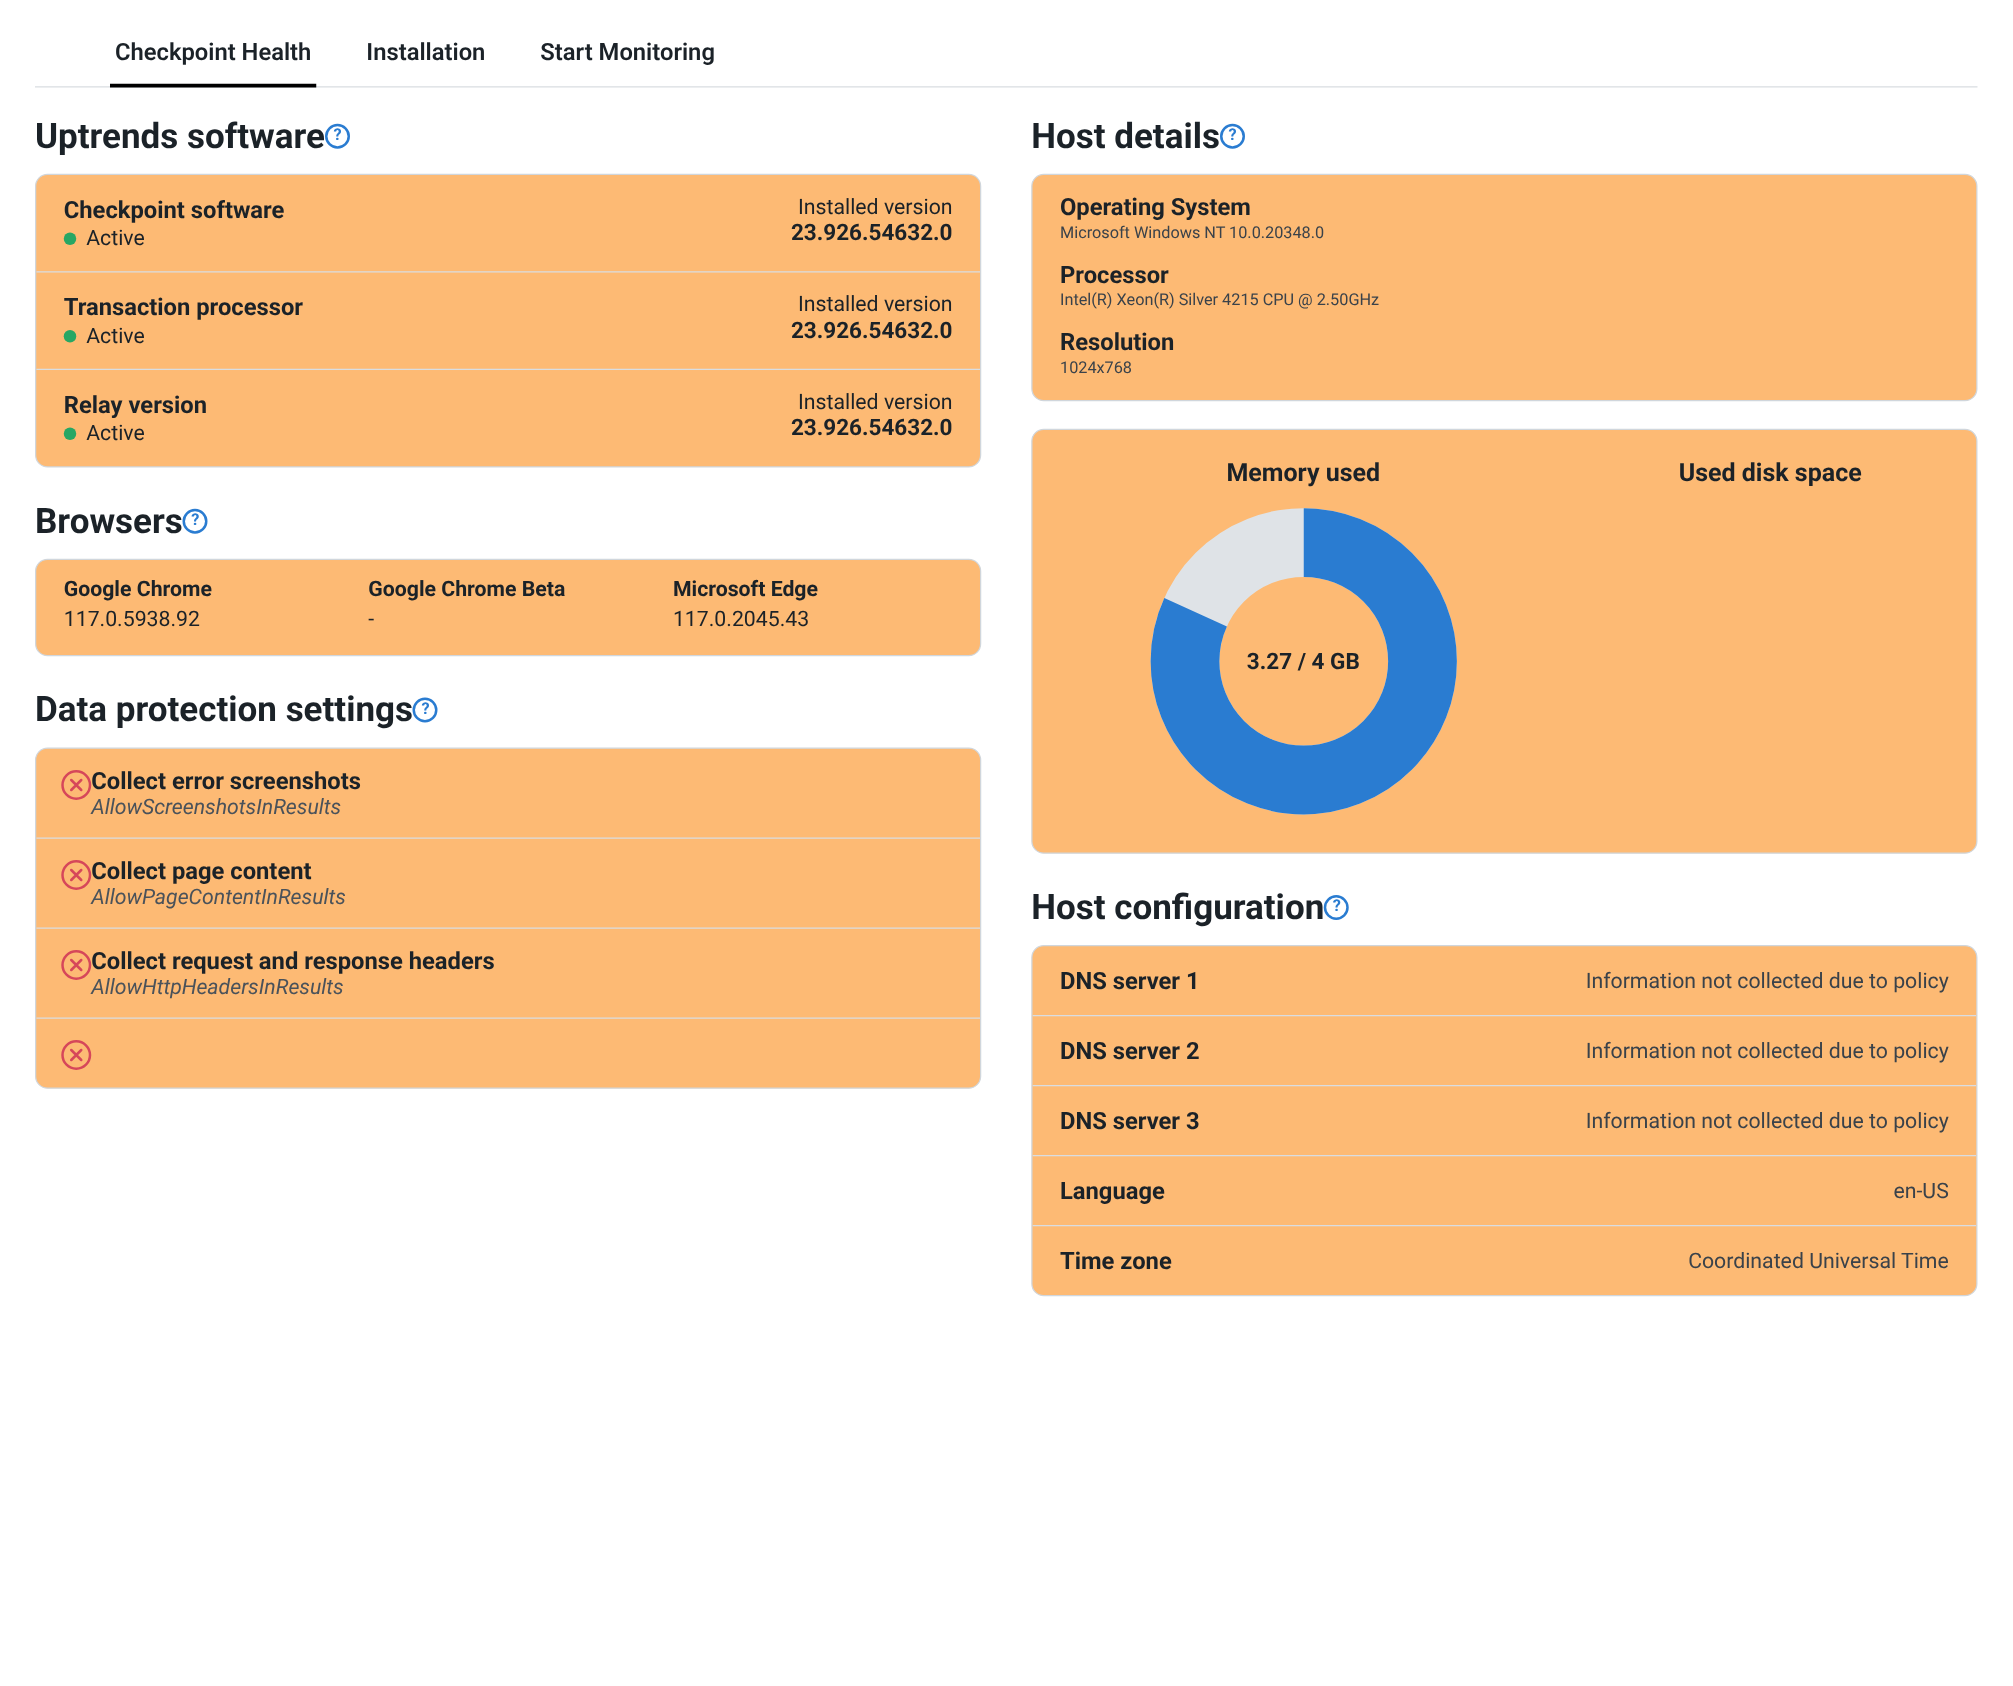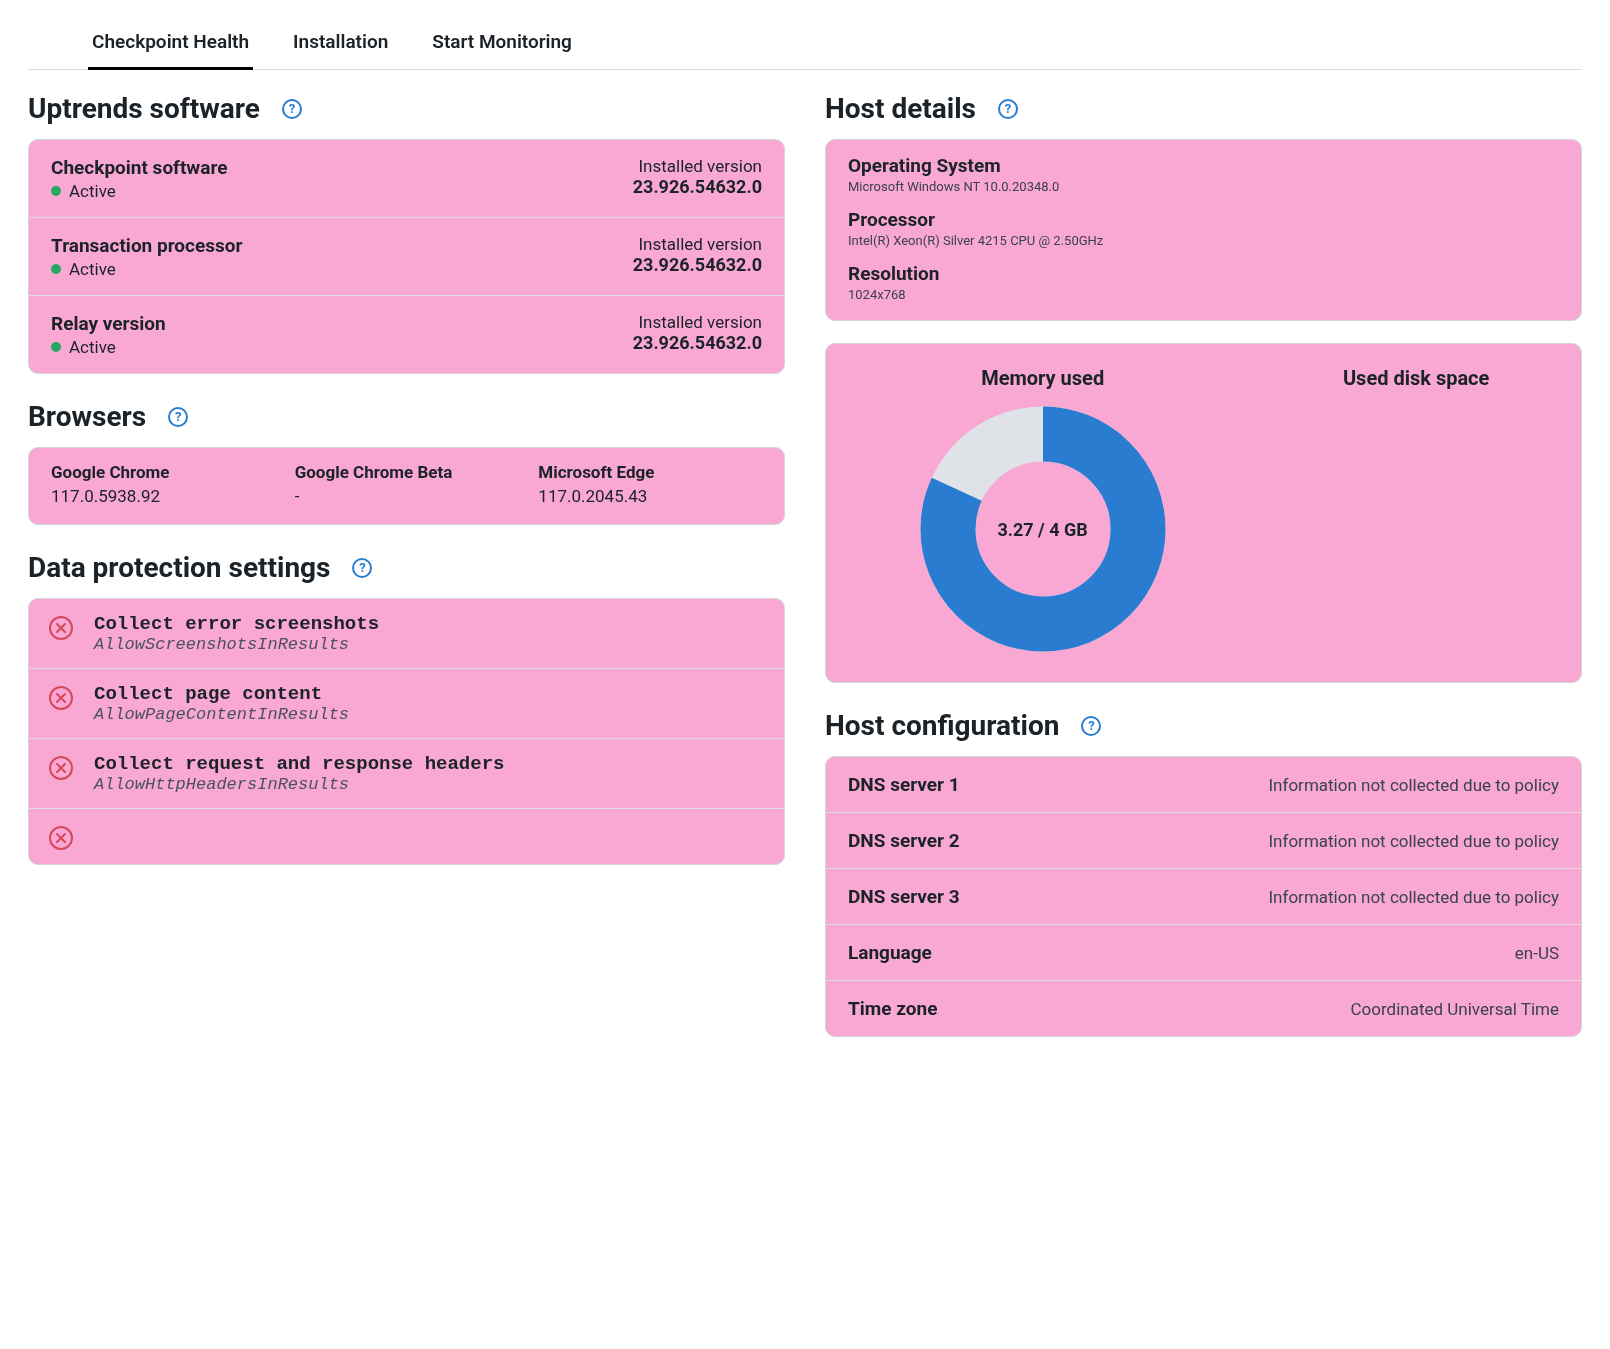--- a/index.html
+++ b/index.html
@@ -54,33 +54,33 @@
     gap:40px;
     margin-top:22px;
   }
 
   h2.section{
     font-size:28px;
     font-weight:700;
     margin:0 0 14px 0;
     display:flex;
     align-items:center;
-    gap:22px;
+    gap:0;
   }
   .help-icon{
     width:20px;height:20px;border:2px solid var(--blue);border-radius:50%;
     display:inline-flex;align-items:center;justify-content:center;
     font-size:13px;font-weight:700;color:var(--blue);
   }
 
   .card{
     border:1px solid var(--card-border);
     border-radius:10px;
     overflow:hidden;
-    background:#f9a8d4;
+    background:#fdba74;
   }
 
   .sw-row{
     display:flex;justify-content:space-between;align-items:flex-start;
     padding:16px 22px;
     border-bottom:1px solid var(--border);
   }
   .sw-row:last-child{border-bottom:none;}
   .sw-name{font-weight:700;font-size:19px;}
   .sw-status{display:flex;align-items:center;gap:8px;color:var(--text);font-size:17px;margin-top:2px;text-align:right;}
@@ -91,22 +91,22 @@
 
   .browser-grid{
     display:grid;grid-template-columns:1fr 1fr 1fr;
     padding:14px 22px 18px 22px;
     gap:4px 20px;
   }
   .bh{font-weight:700;font-size:17px;}
   .bv{font-size:17px;}
 
   .dp-row{
-    display:flex;align-items:flex-start;gap:21px;
-    padding:14px 20px;border-bottom:1px solid var(--border);font-family:Liberation Mono, monospace;
+    display:flex;align-items:flex-start;gap:0;
+    padding:14px 20px;border-bottom:1px solid var(--border);
   }
   .dp-row:last-child{border-bottom:none;}
   .x-icon{
     width:24px;height:24px;border:2px solid var(--red);border-radius:50%;
     display:flex;align-items:center;justify-content:center;flex-shrink:0;margin-top:3px;
   }
   .x-icon svg{width:12px;height:12px;}
   .dp-title{font-weight:700;font-size:19px;}
   .dp-sub{font-style:italic;color:#4a525a;font-size:17px;}
 

